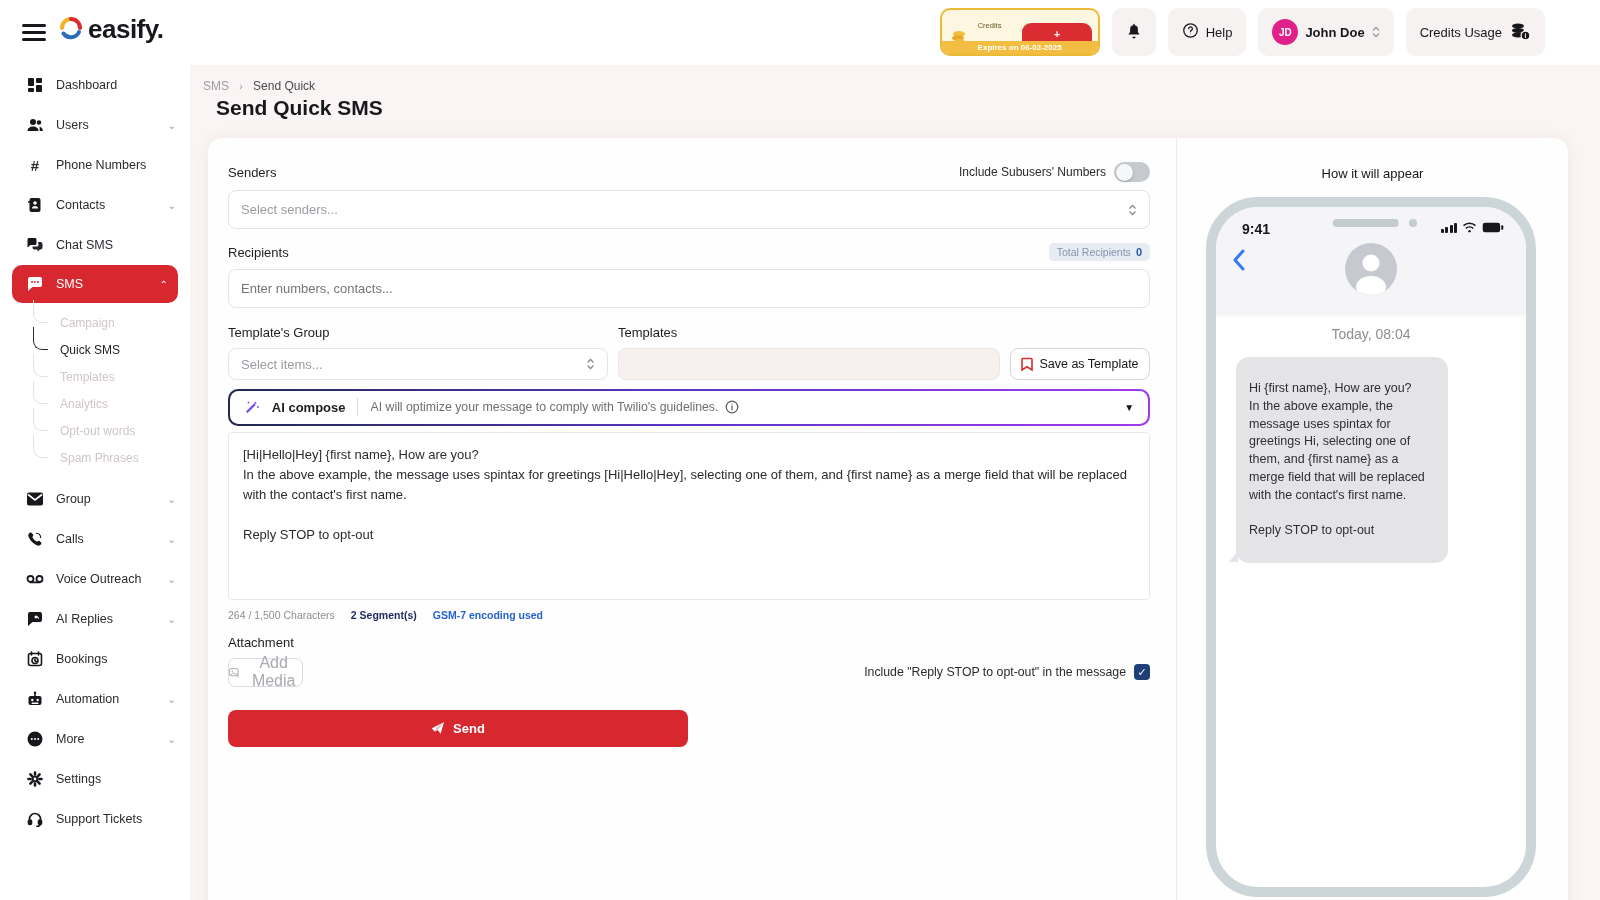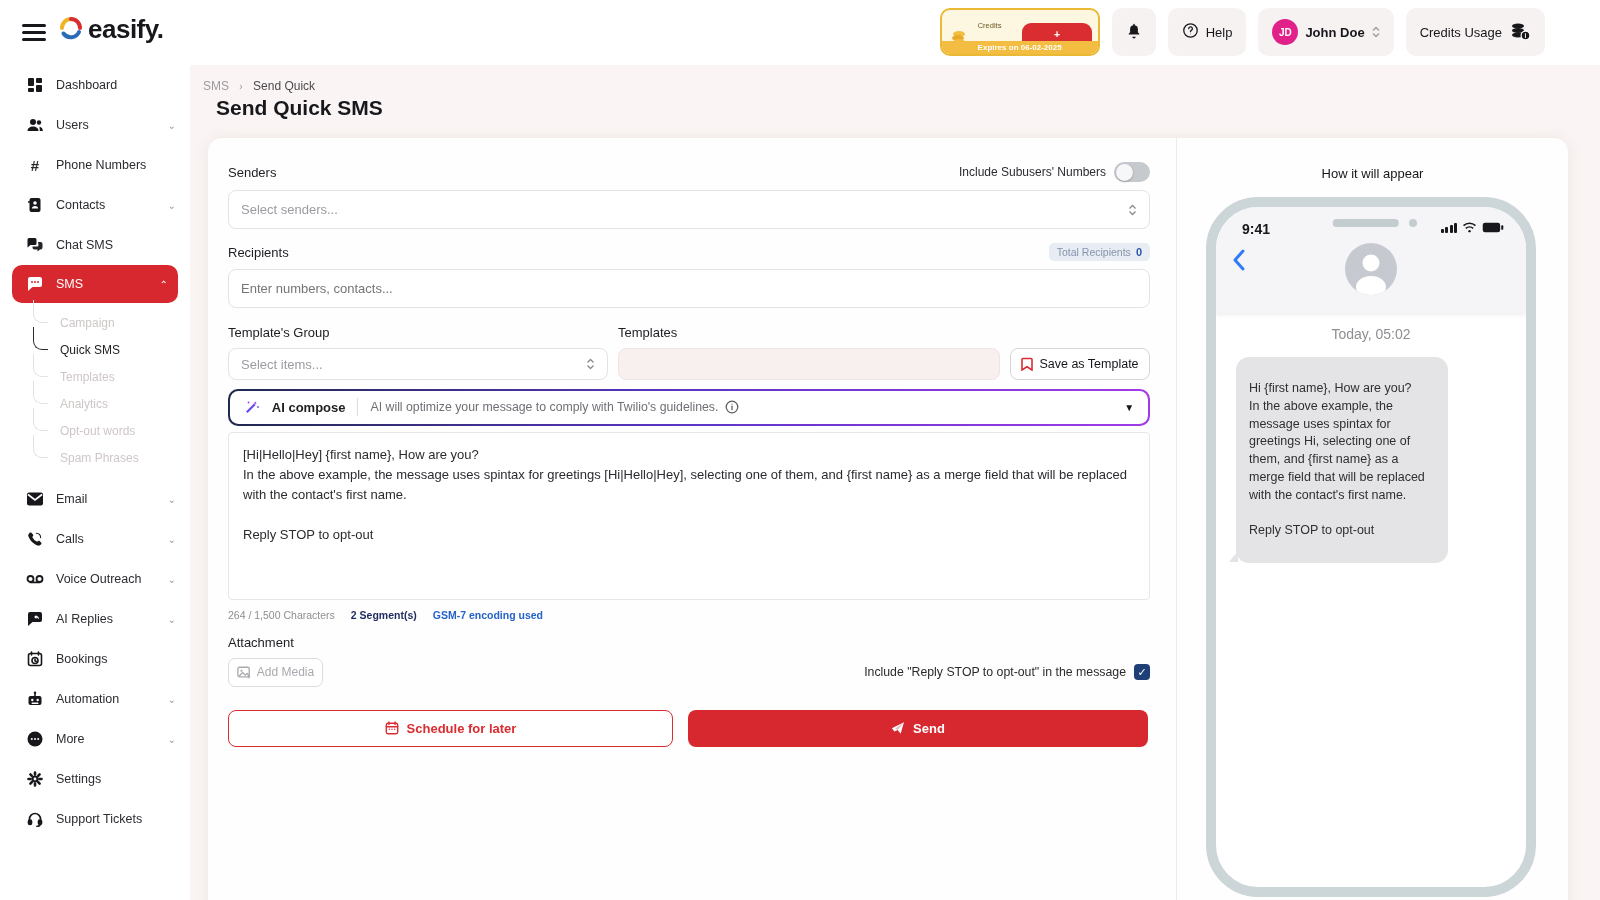--- a/index.html
+++ b/index.html
@@ -79,21 +79,21 @@
   .ai-caret { margin-left:auto; font-size:10px; color:#17171c; }
 
   textarea.msg { margin-top:6px; width:922px; height:168px; border:1px solid #e7e7ea; border-radius:4px; resize:none; padding:12px 14px; font-size:13px; line-height:1.55; color:#2b2b30; font-family:inherit; outline:none; background:#fff; }
   .counter { margin-top:5px; display:flex; gap:16px; font-size:10.5px; align-items:center; }
   .counter .muted { color:#8e8e94; }
   .counter .navy { color:#1e2a5e; font-weight:bold; }
   .counter .blue { color:#2563c9; font-weight:bold; }
 
   .attach-label { margin-top:14px; font-size:13px; font-weight:500; color:#1d1d22; }
   .attach-row { margin-top:8px; display:flex; align-items:center; justify-content:space-between; }
-  .add-media { width:95px; height:29px; border:1px solid #dcdce0; border-radius:7px; background:#fff; display:flex; align-items:center; justify-content:center; gap:6px; font-size:12px; color:#a9a9af; cursor:pointer; }
+  .add-media { width:75px; height:29px; border:1px solid #dcdce0; border-radius:7px; background:#fff; display:flex; align-items:center; justify-content:center; gap:6px; font-size:16px; color:#a9a9af; cursor:pointer; }
   .stop-row { display:flex; align-items:center; gap:8px; font-size:12.3px; color:#2b2b30; }
   .checkbox { width:16px; height:16px; border-radius:4px; background:#1f3f77; color:#fff; font-size:11px; display:flex; align-items:center; justify-content:center; cursor:pointer; }
 
   .btn-row { margin-top:23px; display:flex; gap:15px; }
   .btn-schedule { width:445px; height:37px; border:1px solid #d92d32; background:#fff; color:#d92d32; border-radius:8px; font-size:13px; font-weight:bold; display:flex; align-items:center; justify-content:center; gap:8px; cursor:pointer; }
   .btn-send { width:460px; height:37px; border:none; background:#d7282f; color:#fff; border-radius:8px; font-size:13px; font-weight:bold; display:flex; align-items:center; justify-content:center; gap:8px; cursor:pointer; }
 
   
   .preview { position:absolute; left:969px; top:0; width:391px; height:100%; }
   .preview-title { position:absolute; top:28px; width:100%; text-align:center; font-size:13px; color:#17171c; }
@@ -268,21 +268,21 @@
   <div class="sub-item">
       <span>Spam Phrases</span>
     </div>
   <div style="height:8px"></div>
 
   <div class="side-item">
     <svg width="17" height="14" viewBox="0 0 17 14" fill="#17171c">
         <rect x="0.5" y="0.5" width="16" height="13" rx="2"></rect>
         <path d="M1.5 2.5 8.5 8l7-5.5" stroke="#fff" stroke-width="1.6" fill="none"></path>
       </svg>
-    <span>Email</span>
+    <span>Group</span>
     <span class="chev">⌄</span>
   </div>
   <div class="side-item">
     <svg width="16" height="16" viewBox="0 0 24 24" fill="#17171c">
         <path d="M6.6 2.8 9 5.2c.6.6.6 1.5.1 2.2L7.9 8.9a14 14 0 0 0 7.2 7.2l1.5-1.2c.7-.5 1.6-.5 2.2.1l2.4 2.4c.7.7.7 1.8 0 2.5l-1.3 1.2c-1 1-2.5 1.3-3.8.8C9.8 19.6 4.4 14.2 2.1 7.9c-.5-1.3-.2-2.8.8-3.8l1.2-1.3c.7-.7 1.8-.7 2.5 0z"></path>
         <path d="M14 3.5a7 7 0 0 1 6.5 6.5" stroke="#17171c" stroke-width="1.6" fill="none" stroke-linecap="round"></path>
       </svg>
     <span>Calls</span>
     <span class="chev">⌄</span>
   </div>
@@ -468,30 +468,20 @@
             </svg>
           <span>Add Media</span>
         </button>
         <div class="stop-row">
           <span>Include "Reply STOP to opt-out" in the message</span>
           <span class="checkbox">✓</span>
         </div>
       </div>
 
       <div class="btn-row">
-        <button class="btn-schedule">
-          <svg width="14" height="14" viewBox="0 0 16 16" fill="none" stroke="#d92d32" stroke-width="1.6">
-              <rect x="1.5" y="2.5" width="13" height="12" rx="2"></rect>
-              <path d="M4.5 1v3M11.5 1v3M1.5 6.5h13" stroke-linecap="round"></path>
-              <circle cx="5" cy="9.5" r="0.8" fill="#d92d32" stroke="none"></circle>
-              <circle cx="8" cy="9.5" r="0.8" fill="#d92d32" stroke="none"></circle>
-              <circle cx="11" cy="9.5" r="0.8" fill="#d92d32" stroke="none"></circle>
-            </svg>
-          <span>Schedule for later</span>
-        </button>
         <button class="btn-send">
           <svg width="14" height="14" viewBox="0 0 16 16" fill="#fff">
               <path d="M1 8.2 14.8 1.4 11 14.6l-3.4-4.2L4 12z"></path>
               <path d="M7.6 10.4 14.8 1.4 4.9 8.6z" fill="#e9b9bb"></path>
             </svg>
           <span>Send</span>
         </button>
       </div>
     </div>
 
@@ -526,21 +516,21 @@
                 <path d="M11 2 3 11l8 9"></path>
               </svg>
           </span>
           <span class="ph-avatar">
             <svg width="52" height="52" viewBox="0 0 52 52">
                 <circle cx="26" cy="20" r="8.5" fill="#fff"></circle>
                 <ellipse cx="26" cy="44" rx="15" ry="11" fill="#fff"></ellipse>
               </svg>
           </span>
         </div>
-        <div class="ph-date">Today, 05:02</div>
+        <div class="ph-date">Today, 08:04</div>
         <div class="bubble">Hi {first name}, How are you?
 In the above example, the message uses spintax for greetings Hi, selecting one of them, and {first name} as a merge field that will be replaced with the contact's first name.
 
 Reply STOP to opt-out</div>
       </div>
     </div>
   </div>
 </div>
 
 </body></html>

